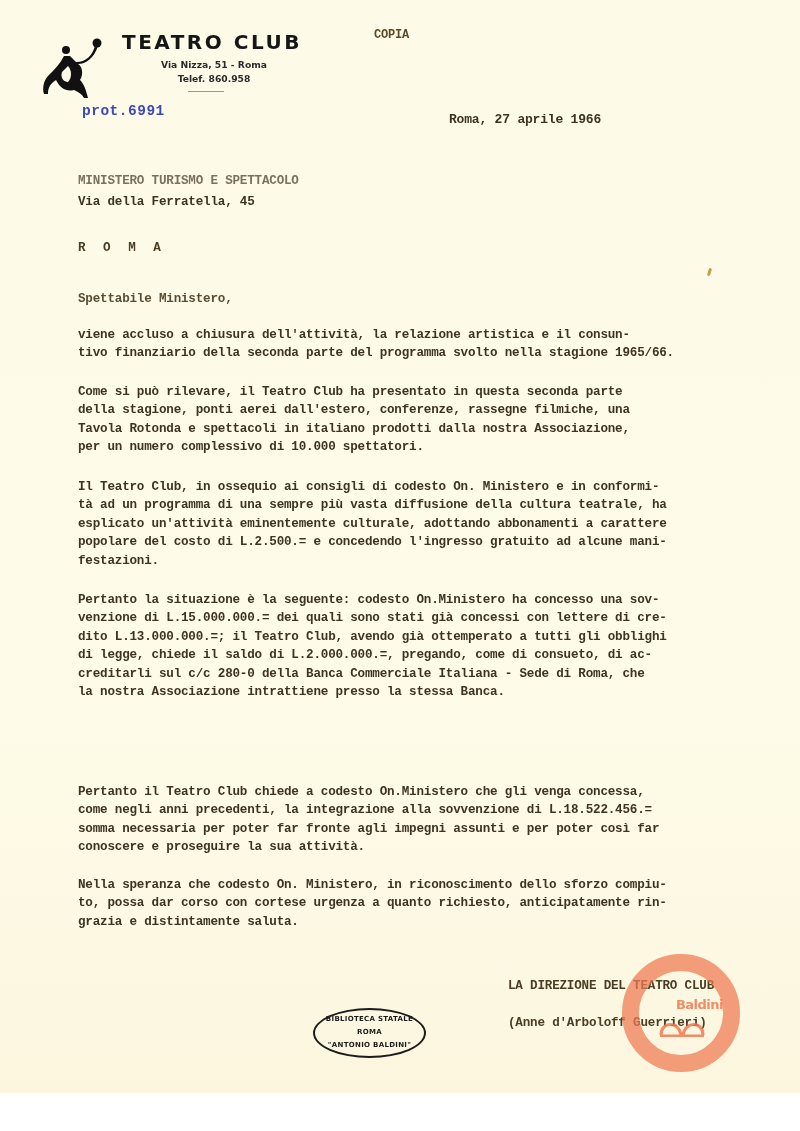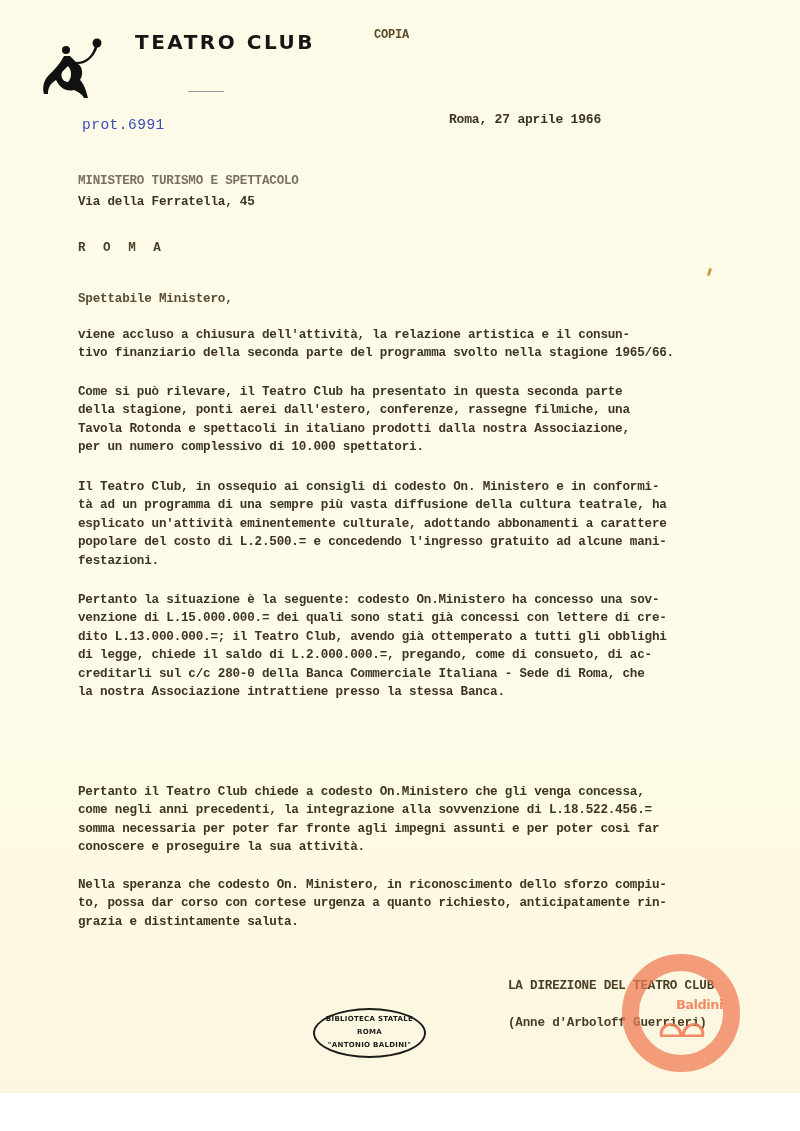--- a/index.html
+++ b/index.html
@@ -17,34 +17,34 @@
     font-weight: bold;
     color: #3e3320;
     font-size: 12.6px;
     letter-spacing: -0.2px;
   }
   .abs { position: absolute; }
   .logo-figure { left: 40px; top: 38px; width: 66px; height: 62px; }
   .brand-title {
     left: 122px; top: 30px;
     font-family: "DejaVu Sans", sans-serif; font-weight: bold;
-    font-size: 20px; letter-spacing: 2.5px; color: #161616; margin-left: 13px;
+    font-size: 20px; letter-spacing: 2.5px; color: #161616;
   }
   .brand-addr {
     left: 149px; top: 58px;
     font-family: "DejaVu Sans", sans-serif; font-weight: bold;
     font-size: 9.2px; color: #2a2a2a; line-height: 14px; text-align: center;
     width: 130px;
   }
   .brand-rule { left: 188px; top: 91px; width: 36px; height: 1px; background: #9a9a9a; }
   .copia { left: 374px; top: 28px; color: #5b4a28; font-size: 12px; }
   .prot {
-    left: 82px; top: 117px;
+    left: 82px; top: 103px;
     font-family: "Liberation Mono", "DejaVu Sans Mono", monospace;
-    font-size: 14.5px; color: #3a4ab8; letter-spacing: 0.5px;
+    font-size: 14.5px; color: #3a4ab8; letter-spacing: 0.5px; font-weight: bold;
   }
   .date { left: 449px; top: 112px; font-size: 13px; }
   .recipient { left: 78px; top: 171px; line-height: 21px; }
   .recipient .faded { color: #7a7060; }
   .roma {
     left: 78px; top: 241px; letter-spacing: 5px;
     text-decoration-thickness: 2px; text-underline-offset: 3px;
     color: #4a3d24;
   }
   .salutation { left: 78px; top: 292px; color: #5a4c32; }
@@ -82,20 +82,24 @@
 
   <svg class="abs logo-figure" viewBox="0 0 66 62">
     <g fill="#111">
       <circle cx="57" cy="5" r="4.5"></circle>
       <circle cx="26" cy="12" r="4"></circle>
       <path d="M55 8 C52 18 46 24 36 24 L30 18 L24 18 C20 26 14 32 8 38 C4 42 2 50 4 56 L8 56 C8 50 10 46 16 42 C20 50 26 54 34 52 C38 54 42 56 44 60 L48 60 C46 52 44 46 40 42 C44 36 42 28 38 26 C46 26 54 20 58 8 Z M28 28 C32 32 32 40 28 44 C24 44 20 40 22 34 Z"></path>
     </g>
   </svg>
 
   <div class="abs brand-title">TEATRO CLUB</div>
+  <div class="abs brand-addr">
+    <div>Via Nizza, 51 - Roma</div>
+    <div>Telef. 860.958</div>
+  </div>
   <div class="abs brand-rule"></div>
 
   <div class="abs typed copia">COPIA</div>
   <div class="abs prot">prot.6991</div>
   <div class="abs typed date">Roma, 27 aprile 1966</div>
 
   <div class="abs typed recipient">
     <div class="faded">MINISTERO TURISMO E SPETTACOLO</div>
     <div>Via della Ferratella, 45</div>
   </div>

